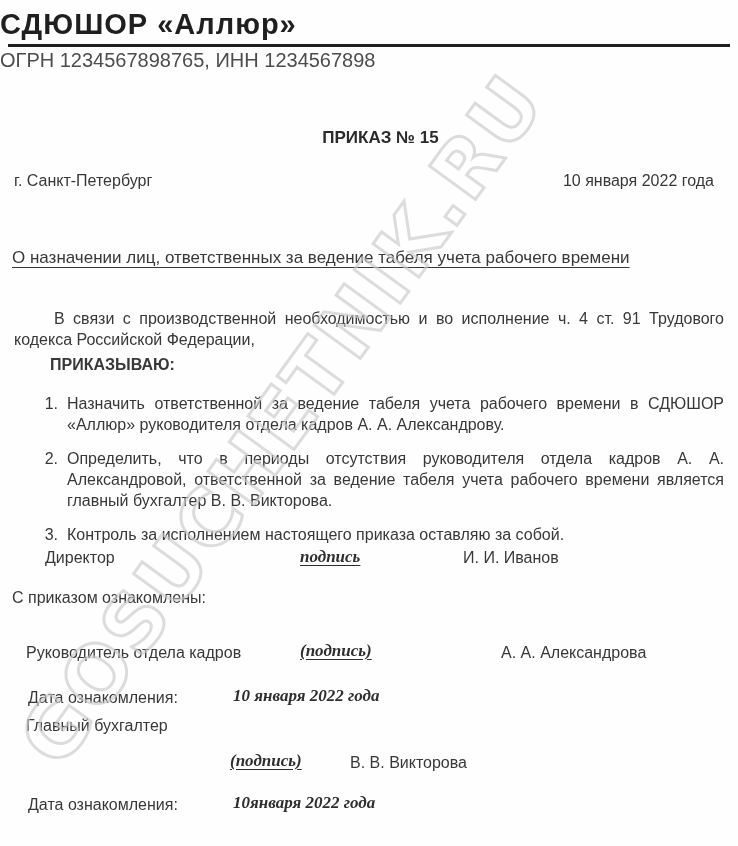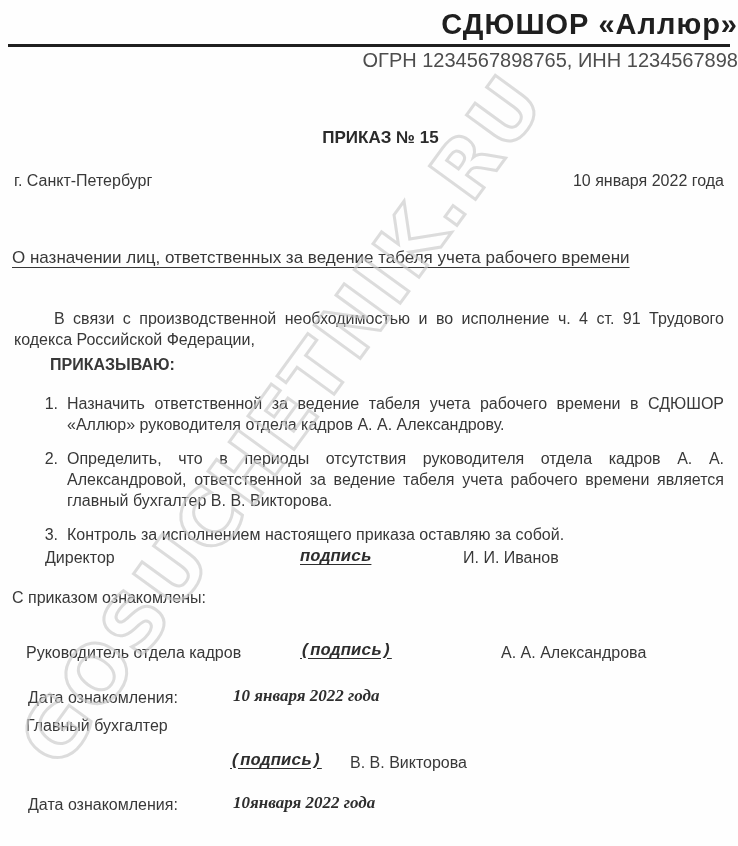--- a/index.html
+++ b/index.html
@@ -18,33 +18,33 @@
     transform:translate(-50%,-50%) rotate(-54deg);
     font-family:"DejaVu Sans", sans-serif;
     font-weight:bold; font-size:78px; letter-spacing:3px;
     color:transparent;
     -webkit-text-stroke:3px #cbcbcb;
     opacity:0.65; white-space:nowrap;
     z-index:5; pointer-events:none;
   }
 
   
-  .header { padding-top:6px; text-align:right; }
+  .header { padding-top:6px; text-align:left; }
   .org-name {
     font-size:29px; font-weight:bold; color:#1f1f1f;
     letter-spacing:1px; line-height:36px;
   }
   .header-rule { height:3px; background:#1f1f1f; margin:2px 8px 3px 8px; }
   .requisites { font-size:20px; color:#4d4d4d; line-height:20px; }
 
   .order-title { text-align:center; font-weight:bold; font-size:17px; color:#2b2b2b; margin-top:58px;margin-left:23px; }
 
   .city-date {
     display:flex; justify-content:space-between;
-    margin:24px 14px 0 14px; font-size:16px;align-items:flex-end;
+    margin:24px 24px 0 14px; font-size:16px;align-items:flex-end;
   }
 
   .subject {
     margin:58px 12px 0 12px; font-size:17px;
     text-decoration:underline; text-underline-offset:4px;
   }
 
   .preamble {
     margin:40px 14px 0 14px; font-size:16px; line-height:21px;
     text-align:justify; text-indent:40px;
@@ -56,21 +56,21 @@
   .list-item { display:flex; margin-bottom:13px; font-size:16px; line-height:21px; }
   .num { flex:none; width:24px; margin-left:34px; text-align:right; }
   .item-text { flex:1; margin-left:9px; text-align:justify; }
 
   
   .abs { position:absolute; font-size:16px; line-height:20px; white-space:nowrap; }
   .script {
     font-family:"Liberation Serif", serif;
     font-style:italic; font-weight:bold; font-size:17px; color:#2e2e2e;
   }
-  .uline { text-decoration:underline; text-underline-offset:3px;font-family:Liberation Mono, monospace; }
+  .uline { text-decoration:underline; text-underline-offset:3px; }
 </style>
 </head>
 <body>
 
 <div class="page">
 
   <div class="watermark">GOSUCHETNIK.RU</div>
 
   <div class="header">
     <div class="org-name">СДЮШОР «Аллюр»</div>

